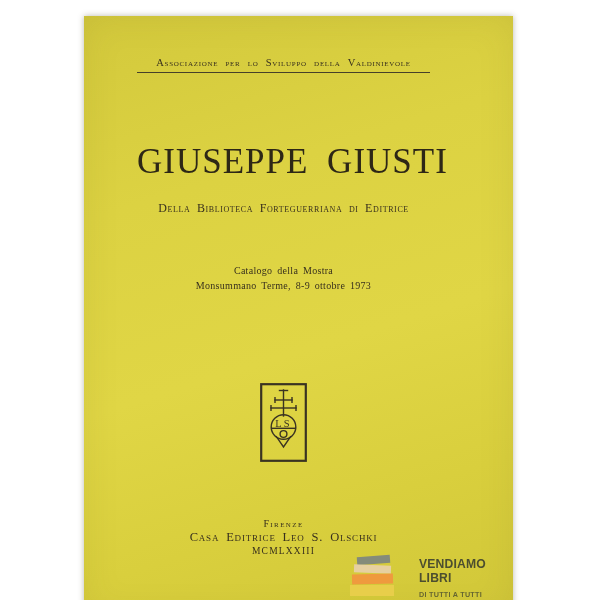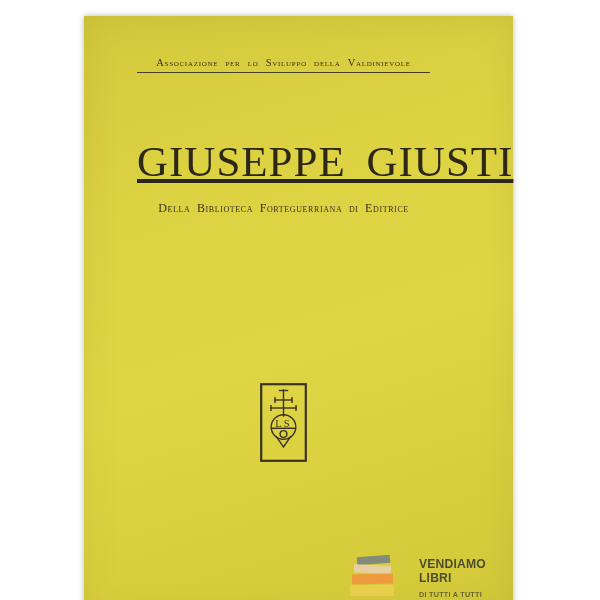--- a/index.html
+++ b/index.html
@@ -47,27 +47,26 @@
     white-space: nowrap;
   }
   .banner-rule {
     margin-top: 3px;
     border: none;
     border-top: 1.6px solid #46402a;
   }
   
   .title {
     top: 128px;
-    font-size: 43px;
+    font-size: 35px;
     line-height: 35px;
     letter-spacing: 1px;
     word-spacing: 9px;
     color: #2d2716;
     white-space: nowrap;
-    text-decoration: underline;
   }
   
   .subtitle {
     top: 184px;
     font-variant: small-caps;
     font-size: 12px;
     line-height: 17px;
     letter-spacing: 0.6px;
     word-spacing: 3px;
   }
@@ -165,20 +164,24 @@
       <div class="banner-text">Associazione per lo Sviluppo della Valdinievole</div>
       <hr class="banner-rule">
     </div>
 
     <div class="col title">GIUSEPPE GIUSTI</div>
 
     <div class="col subtitle">
       <div>Della Biblioteca Forteguerriana di Editrice</div>
     </div>
 
+    <div class="col catalog">
+      <div>Catalogo della Mostra</div>
+      <div>Monsummano Terme, 8-9 ottobre 1973</div>
+    </div>
 
     <div class="col emblem-wrap">
       <svg width="47" height="79" viewBox="0 0 47 79" fill="none" stroke="#3a3322" stroke-width="1.4" stroke-linecap="square">
         <rect x="1.2" y="1.2" width="44.6" height="76.6" stroke-width="2.2"></rect>
 
         <line x1="23.5" y1="7" x2="23.5" y2="33"></line>
         <line x1="19.5" y1="7.5" x2="27.5" y2="7.5"></line>
         <line x1="15" y1="17" x2="32" y2="17"></line>
         <line x1="15" y1="14.8" x2="15" y2="19.2"></line>
         <line x1="32" y1="14.8" x2="32" y2="19.2"></line>
@@ -187,20 +190,25 @@
         <line x1="36" y1="22.8" x2="36" y2="27.2"></line>
 
         <circle cx="23.5" cy="44" r="12.3"></circle>
         <text x="23.5" y="43.6" text-anchor="middle" stroke="none" fill="#3a3322" font-family="Liberation Serif, DejaVu Serif, serif" font-size="10.5" letter-spacing="2">LS</text>
         <line x1="11.6" y1="45.3" x2="35.4" y2="45.3"></line>
         <circle cx="23.5" cy="51" r="3.4"></circle>
         <path d="M 16.5 53.8 L 23.5 64 L 30.5 53.8"></path>
       </svg>
     </div>
 
+    <div class="col imprint">
+      <div class="imprint-city">Firenze</div>
+      <div class="imprint-publisher">Casa Editrice Leo S. Olschki</div>
+      <div class="imprint-year">MCMLXXIII</div>
+    </div>
 
     <div class="watermark">
       <div class="books">
         <div class="bar bar-1" style="background-color: rgb(132, 139, 122);"></div>
         <div class="bar bar-2" style="background-color: rgb(230, 208, 161);"></div>
         <div class="bar bar-3" style="background-color: rgb(239, 154, 62);"></div>
         <div class="bar bar-4" style="background-color: rgb(232, 206, 74);"></div>
         <div class="wheel wheel-l" style="background-color: rgb(62, 61, 46);"></div>
         <div class="wheel wheel-r" style="background-color: rgb(62, 61, 46);"></div>
       </div>

